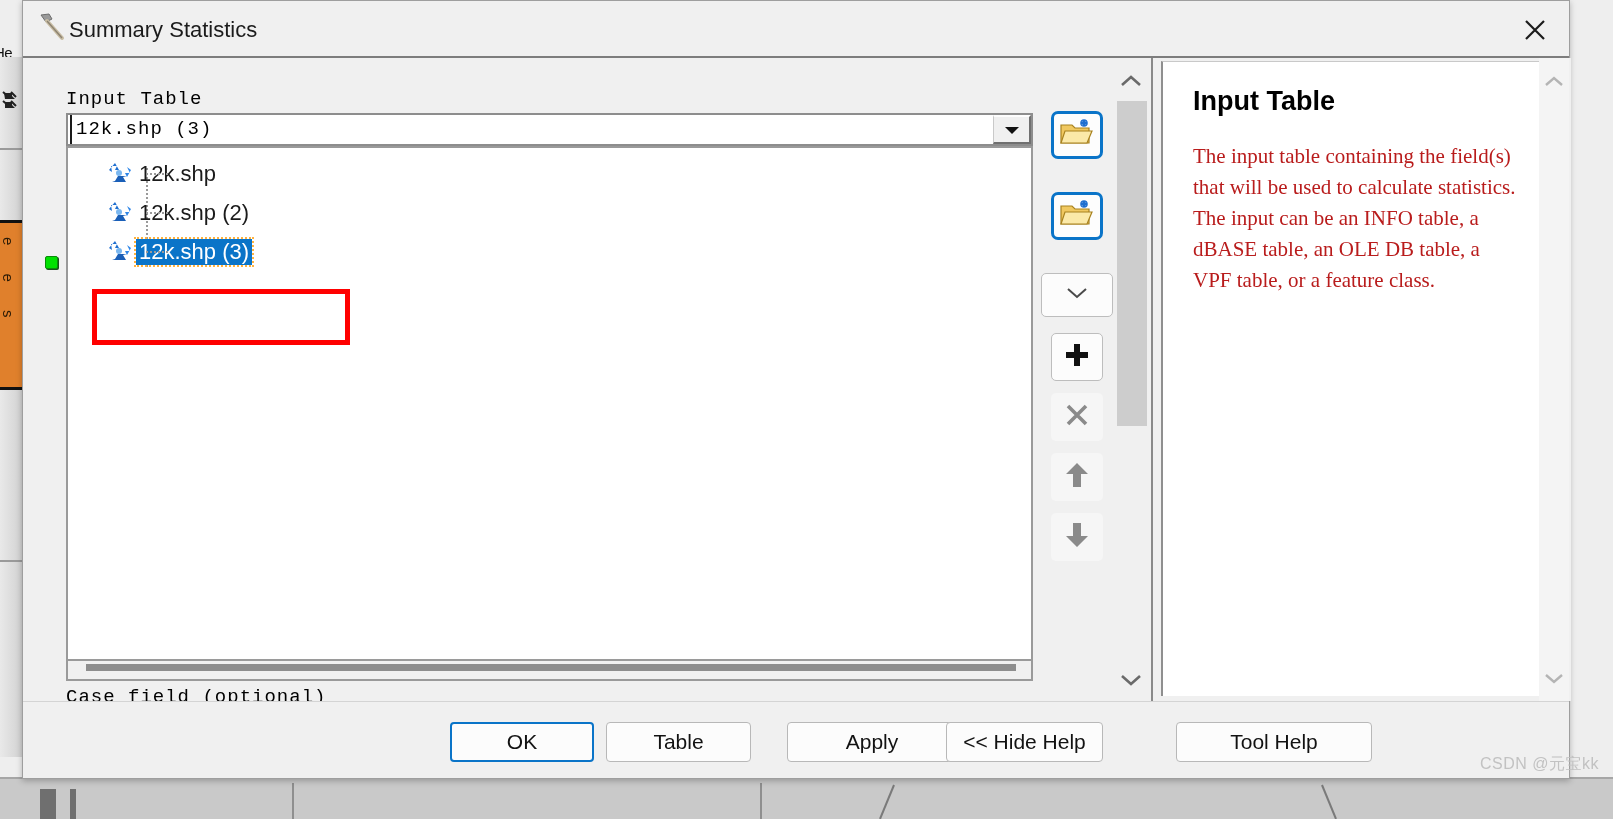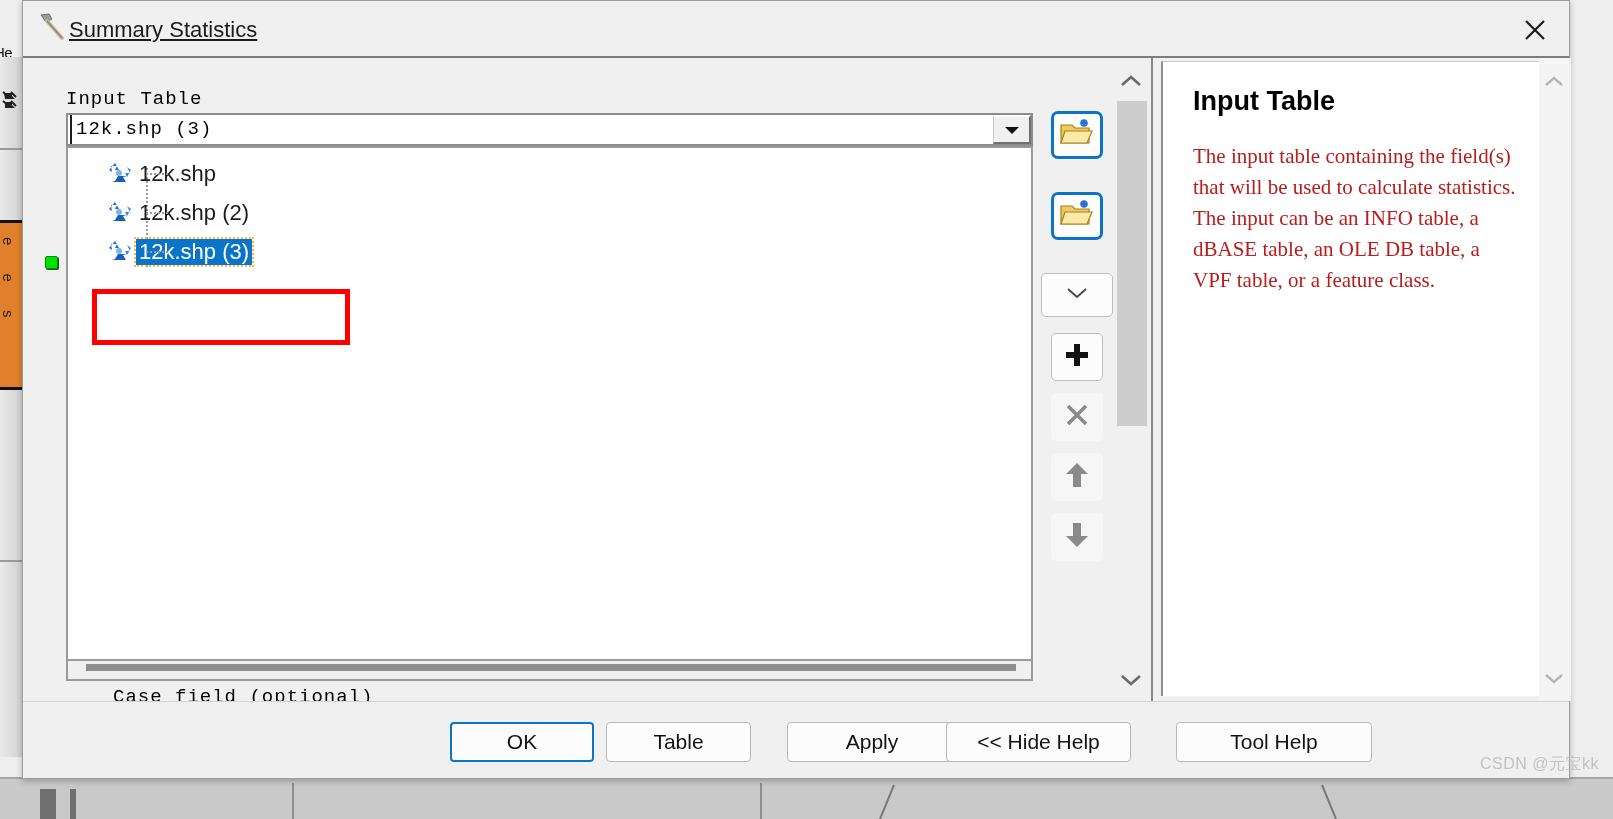--- a/index.html
+++ b/index.html
@@ -80,21 +80,20 @@
     background: #f0f0f0;
     border-bottom: 2px solid #7d7d7d;
   }
   #title-icon {
     position: absolute; left: 12px; top: 10px; width: 32px; height: 32px;
   }
   #title-text {
     position: absolute; left: 46px; top: 16px;
     font-size: 22px; color: #1b1b1b;
     font-family: "Liberation Sans", sans-serif;
-    text-decoration: underline;
   }
   #close-button {
     position: absolute; right: 12px; top: 8px; width: 44px; height: 42px;
     display: flex; align-items: center; justify-content: center;
     cursor: pointer;
   }
 
   
   #dialog-body {
     position: relative; height: 643px;
@@ -209,21 +208,20 @@
     border-radius: 2px;
     box-shadow: 1px 1px 0 #1b4f1b;
   }
 
   
   #label-case-field {
     position: absolute; left: 33px; top: 628px;
     font-family: "Liberation Mono", monospace;
     font-size: 19px; color: #000;
     letter-spacing: 1px;
-    margin-left: 47px;
   }
   #case-field-input {
     position: absolute; left: 33px; top: 652px; width: 1005px; height: 30px;
     background: #fff; border: 2px solid #9a9a9a;
   }
 
   
   #tool-column {
     position: absolute; left: 1010px; top: 0px; width: 100px; height: 643px;
   }
@@ -312,21 +310,21 @@
     border-radius: 4px;
     font-family: "Liberation Sans", sans-serif;
     font-size: 21px; color: #121212;
     display: flex; align-items: center; justify-content: center;
     cursor: pointer;
   }
   .dlg-btn.primary { border: 2px solid #0a74c8; }
   #btn-ok     { left: 427px; width: 144px; }
   #btn-cancel { left: 583px; width: 145px; }
   #btn-apply  { left: 740px; width: 170px; margin-left: 24px; }
-  #btn-hidehelp { left: 923px; width: 185px; }
+  #btn-hidehelp { left: 923px; width: 157px; }
   #btn-toolhelp { left: 1153px; width: 196px; }
 
   
   #watermark {
     position: absolute; right: 14px; bottom: 44px;
     font-size: 16px; color: #c2c2c2;
     font-family: "Liberation Sans", sans-serif;
     letter-spacing: 0.5px;
   }
 </style>

